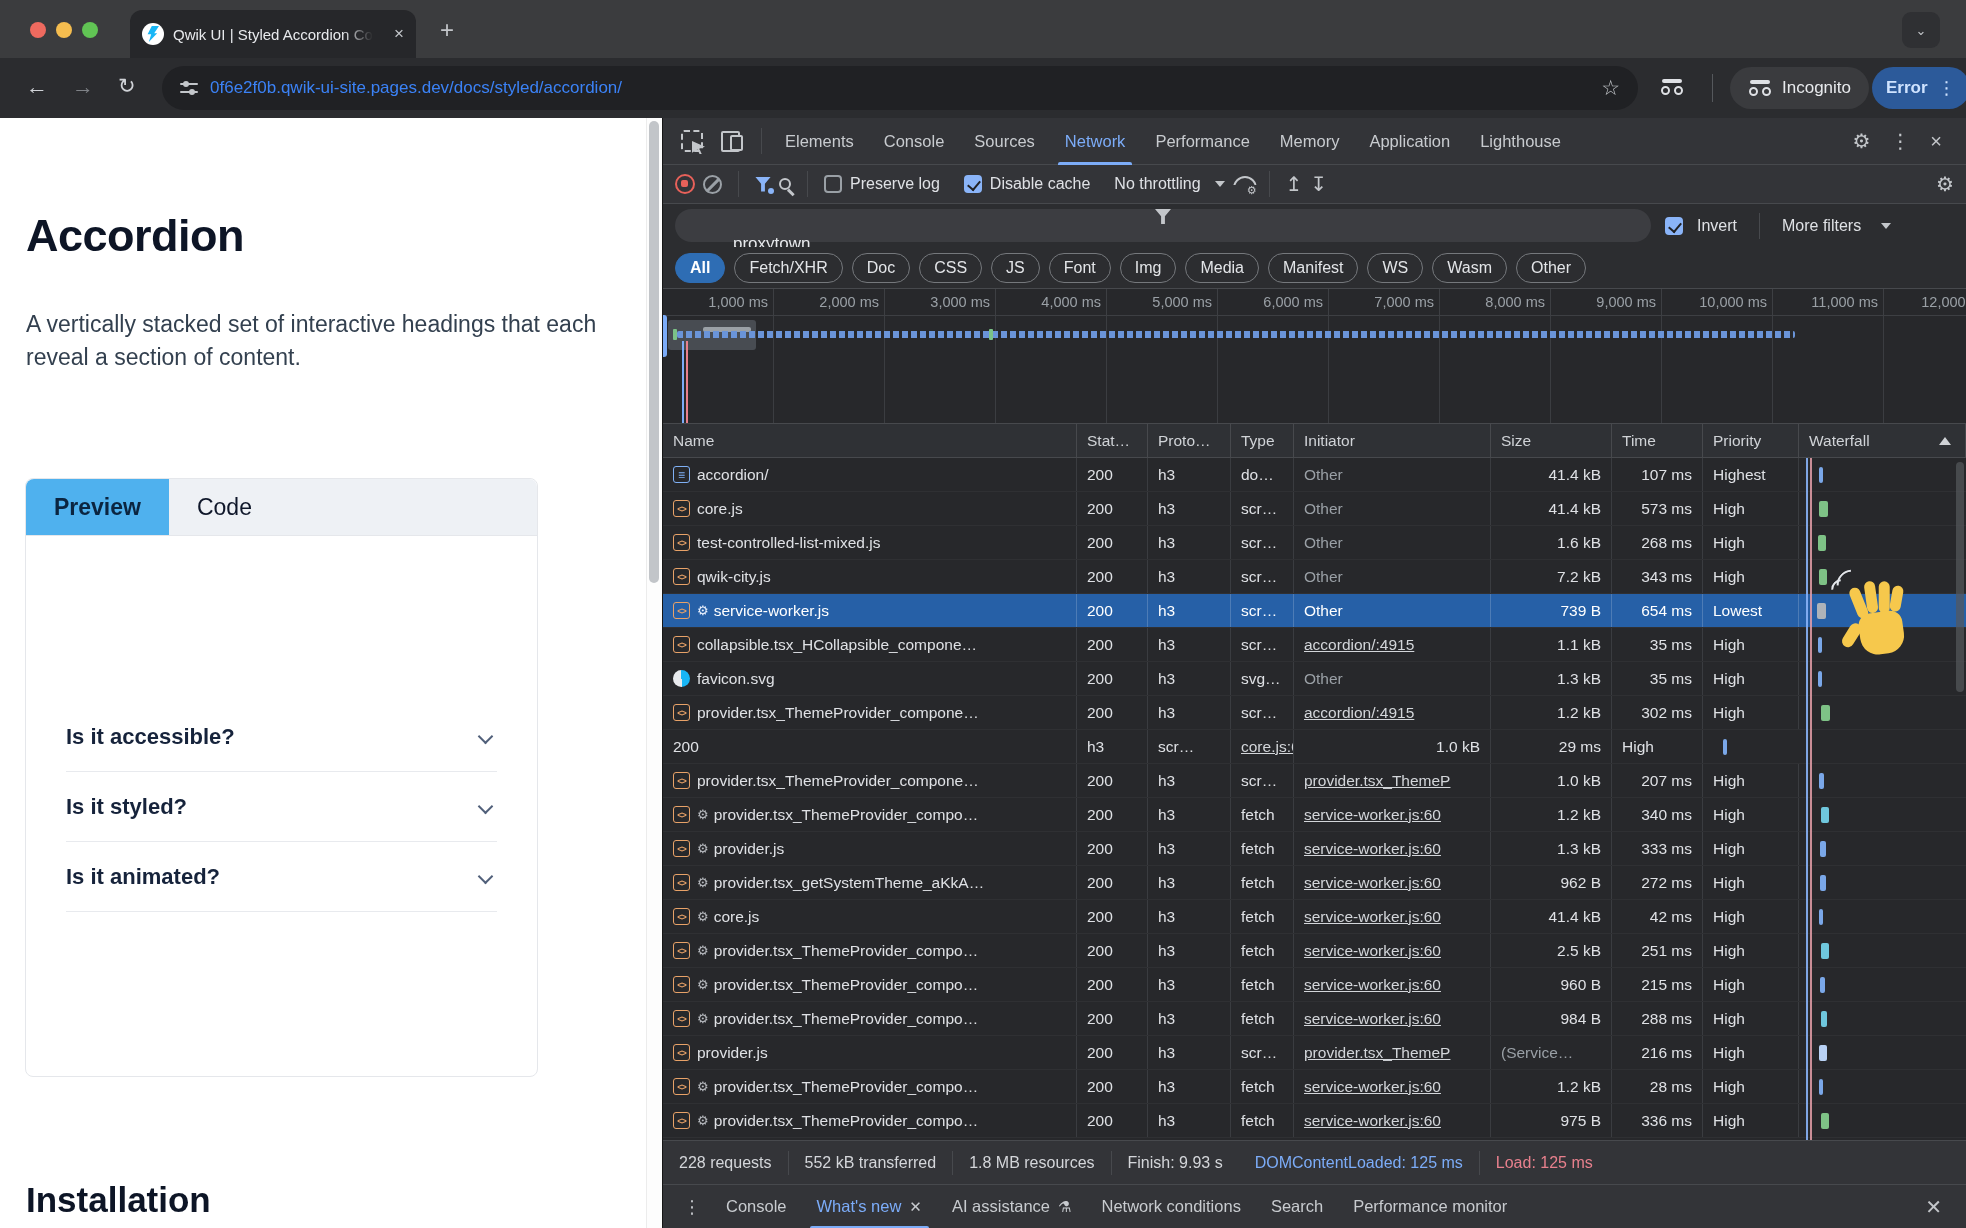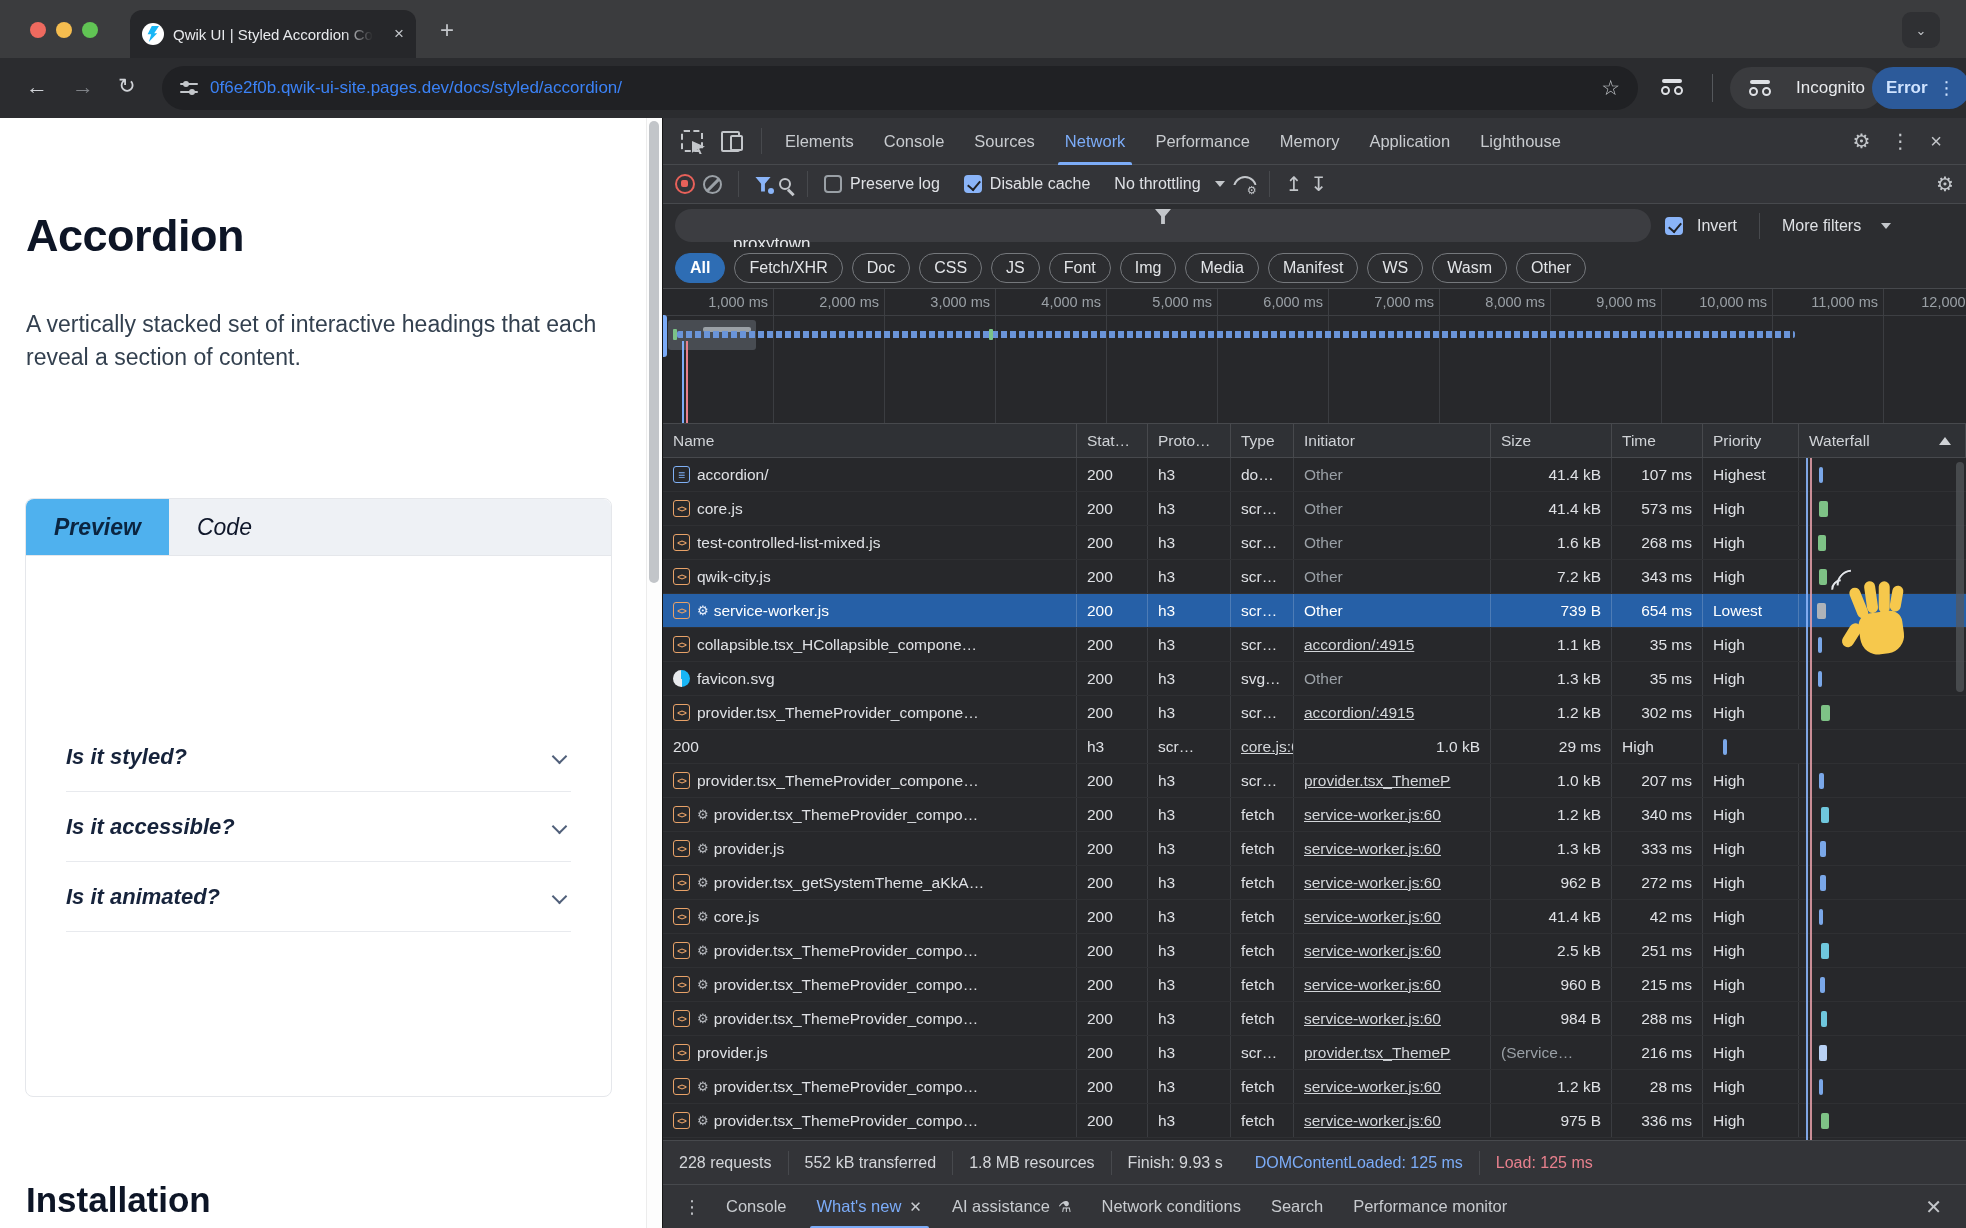--- a/index.html
+++ b/index.html
@@ -33,32 +33,32 @@
   .tuneicon i.t1{ left:3px; top:0;} .tuneicon i.t2{ right:3px; bottom:0;}
   .urltext { color:#3b82f6; font-size:17px; }
   .star { position:absolute; right:30px; color:#c3c6ca; font-size:21px; top:10px;}
   .incog-glyph { width:24px; height:16px; position:relative; flex:none;}
   .incog-glyph:before{ content:""; position:absolute; top:0; left:2px; right:2px; height:4px; background:#dfe1e5; border-radius:2px;}
   .incog-glyph i{ position:absolute; bottom:0; width:9px; height:9px; border:2px solid #dfe1e5; border-radius:50%;}
   .incog-glyph i.g1{ left:1px;} .incog-glyph i.g2{ right:1px;}
   .ext-incog { position:absolute; left:1660px; top:21px; }
   .tb-divider { position:absolute; left:1712px; top:16px; width:1px; height:28px; background:#55585c; }
   .incog-pill { position:absolute; left:1730px; top:9px; height:42px; background:#3a3b3e; border-radius:21px;
-    display:flex; align-items:center; gap:24px; padding:0 18px; color:#e8eaed; font-size:17px;}
+    display:flex; align-items:center; gap:10px; padding:0 18px; color:#e8eaed; font-size:17px;}
   .error-pill { position:absolute; left:1872px; top:9px; height:42px; background:#2c5a9a; border-radius:21px;
     display:flex; align-items:center; gap:10px; padding:0 14px; color:#cfe3ff; font-size:17px; font-weight:700;}
   .error-pill .kebab{ font-weight:400; color:#cfe3ff; font-size:18px;}
 
   
   .page { position:absolute; left:0; top:118px; width:662px; bottom:0; background:#fff; overflow:hidden; }
   .page-scroll { position:absolute; right:0; top:0; width:16px; bottom:0; background:#fdfdfd; border-left:1px solid #ececec;}
   .page-thumb { position:absolute; right:3px; top:3px; width:10px; height:462px; border-radius:5px; background:#c2c5c9;}
   .p-h1 { position:absolute; left:26px; top:92px; font-size:45px; font-weight:800; color:#0d1526; letter-spacing:-0.5px;}
   .p-desc { position:absolute; left:26px; top:190px; width:590px; font-size:23px; line-height:1.45; color:#33404f;}
-  .panel { position:absolute; left:25px; top:380px; width:587px; height:599px; border:1px solid #e5e7eb; border-radius:8px; background:#fff;font-style:italic;}
+  .panel { position:absolute; left:25px; top:360px; width:513px; height:599px; border:1px solid #e5e7eb; border-radius:8px; background:#fff;}
   .panel-tabs { height:57px; background:#eef1f5; border-bottom:1px solid #e5e7eb; display:flex; border-radius:8px 8px 0 0; overflow:hidden;}
   .ptab { padding:0 28px; display:flex; align-items:center; font-size:23px; color:#0f172a; }
   .ptab.active { background:#4fb1ee; font-weight:700; color:#0b2540;}
   .acc-list { margin:166px 40px 0 40px; }
   .acc-item { height:70px; display:flex; align-items:center; justify-content:space-between; border-bottom:1px solid #e8eaee;}
   .acc-item span.lbl { font-size:22px; font-weight:600; color:#16233b;}
   .chev { width:11px; height:11px; border-right:2.5px solid #51607a; border-bottom:2.5px solid #51607a; transform:rotate(45deg); margin-right:6px;}
   .p-h2 { position:absolute; left:26px; top:1062px; font-size:35px; font-weight:800; color:#0d1526;}
 
   
@@ -238,25 +238,25 @@
     <div class="panel-tabs">
       <div class="ptab active">
           <span>Preview</span>
         </div>
         <div class="ptab">
           <span>Code</span>
         </div>
     </div>
     <div class="acc-list">
       <div class="acc-item">
+          <span class="lbl">Is it accessible?</span>
+          <span class="chev"></span>
+        </div>
+        <div class="acc-item">
           <span class="lbl">Is it styled?</span>
-          <span class="chev"></span>
-        </div>
-        <div class="acc-item">
-          <span class="lbl">Is it accessible?</span>
           <span class="chev"></span>
         </div>
         <div class="acc-item">
           <span class="lbl">Is it animated?</span>
           <span class="chev"></span>
         </div>
     </div>
   </div>
 
   <h2 class="p-h2">Installation</h2>

